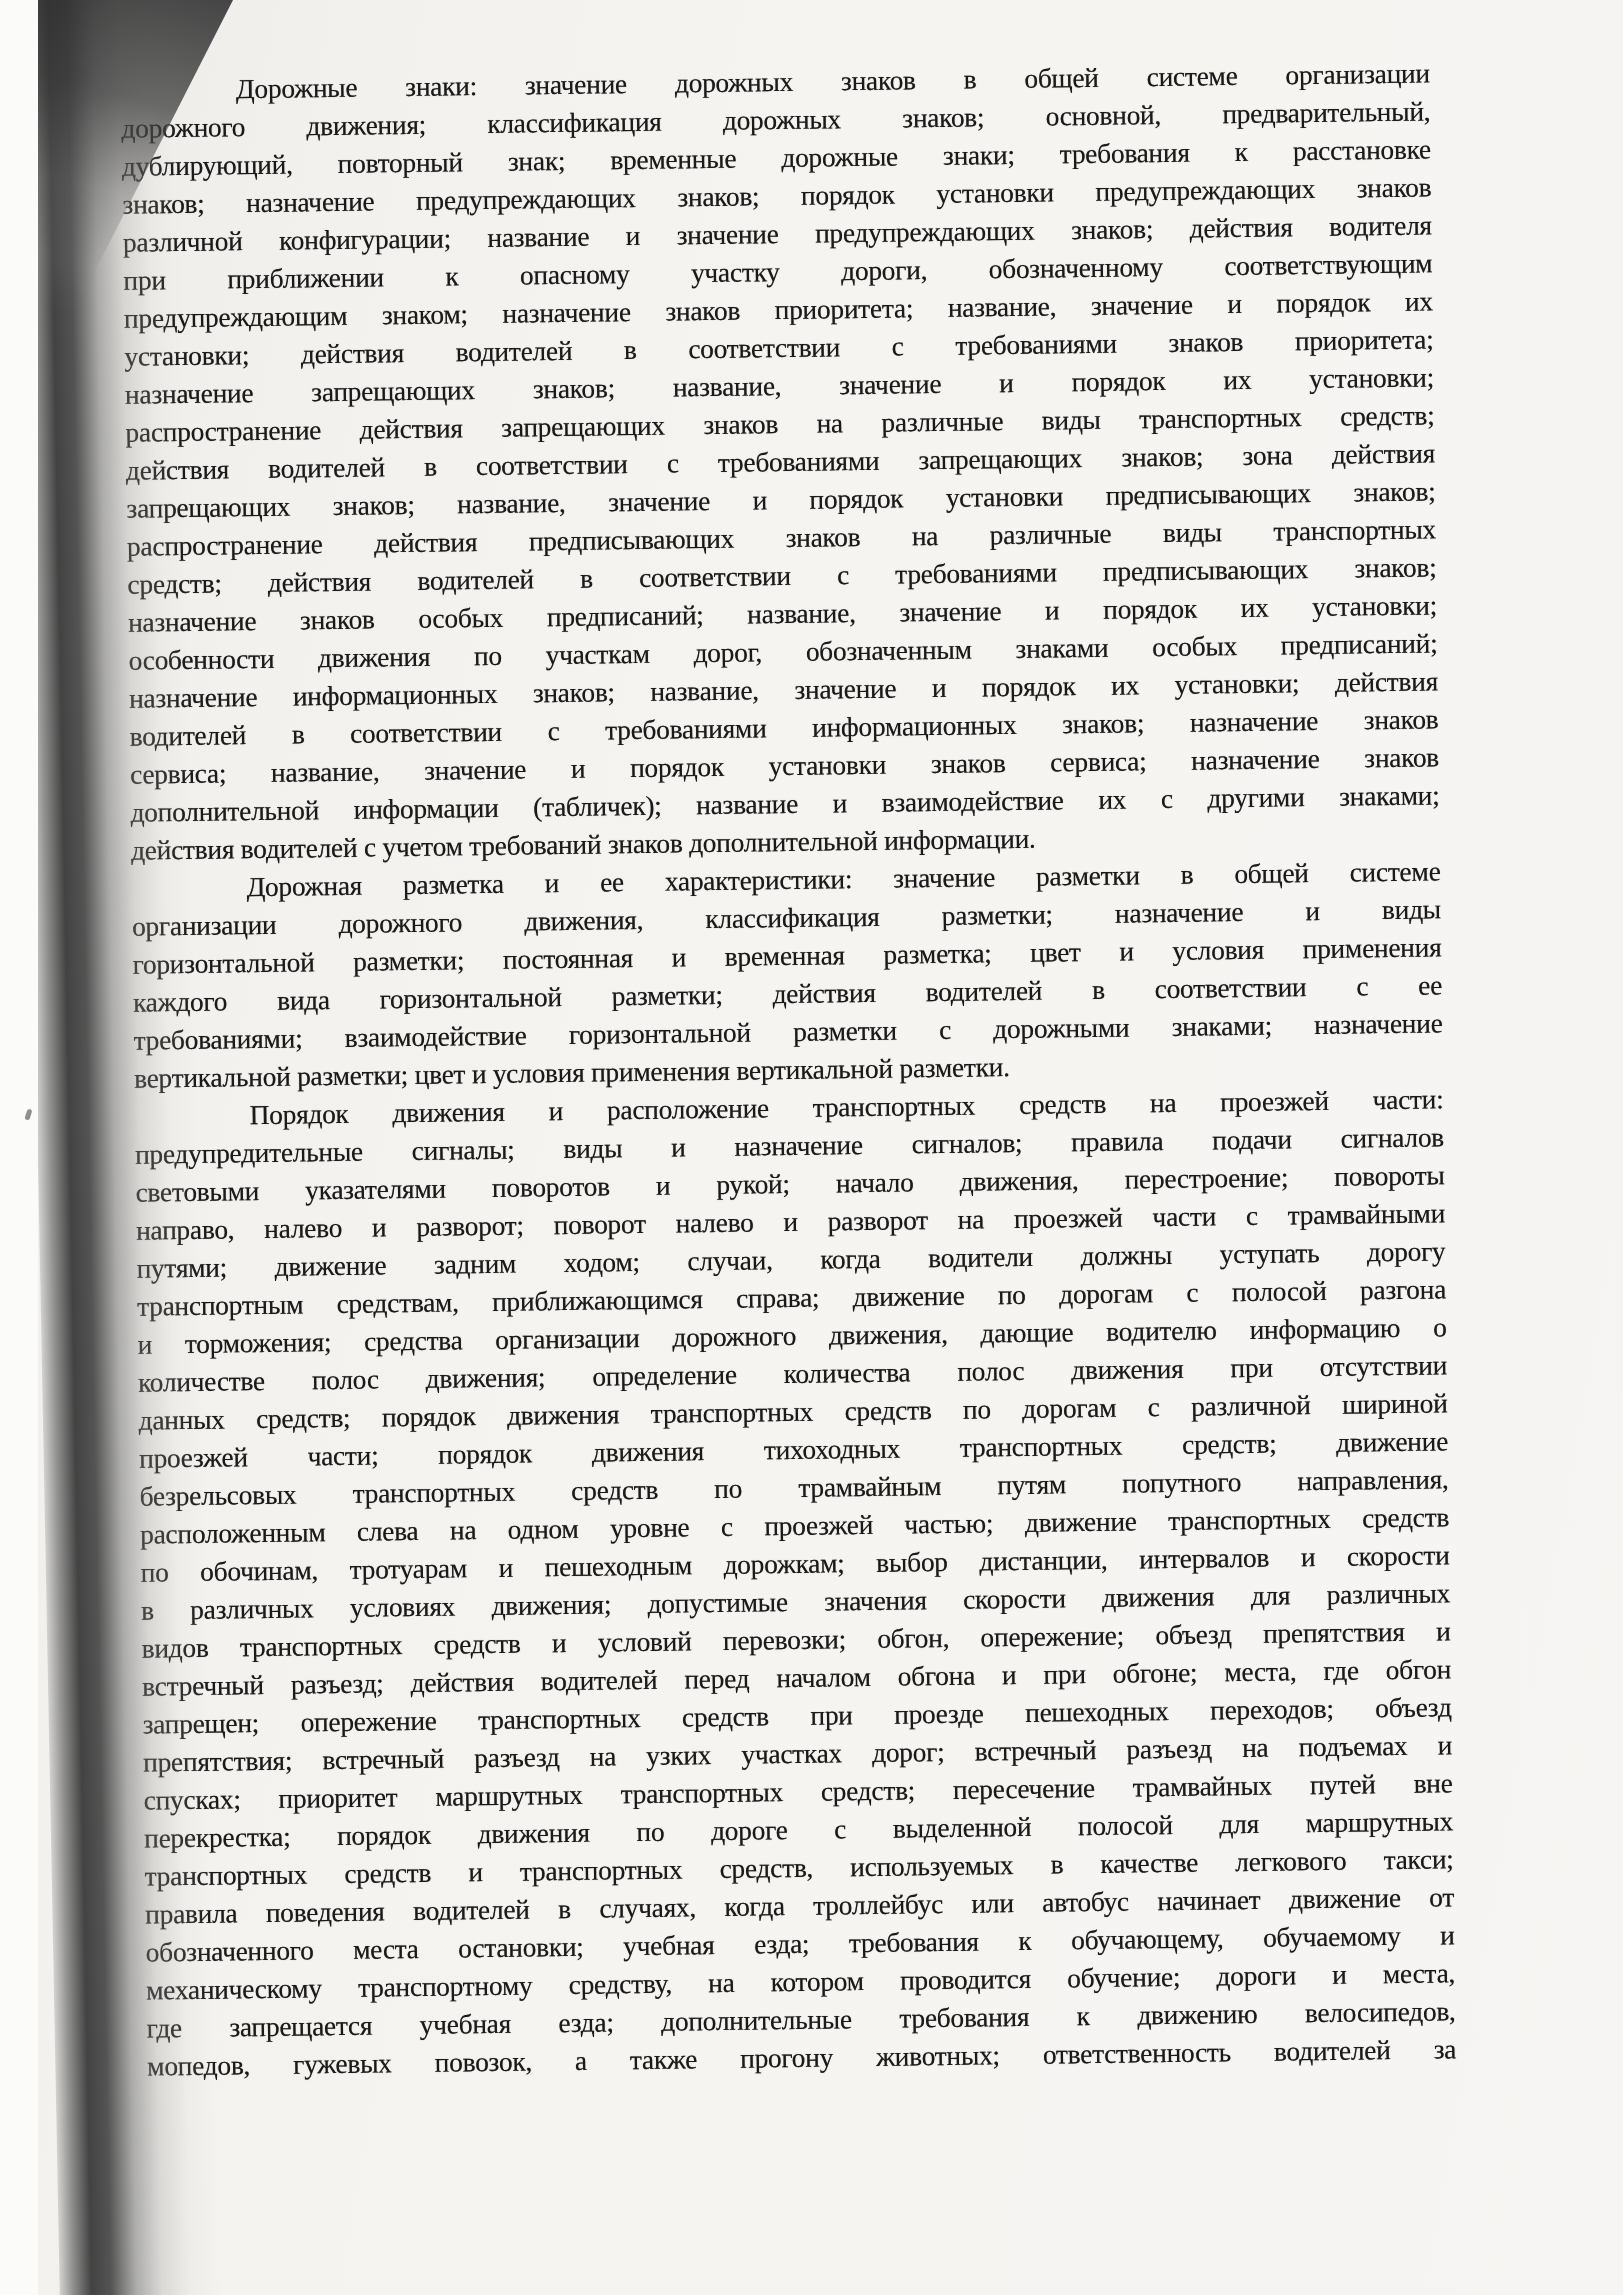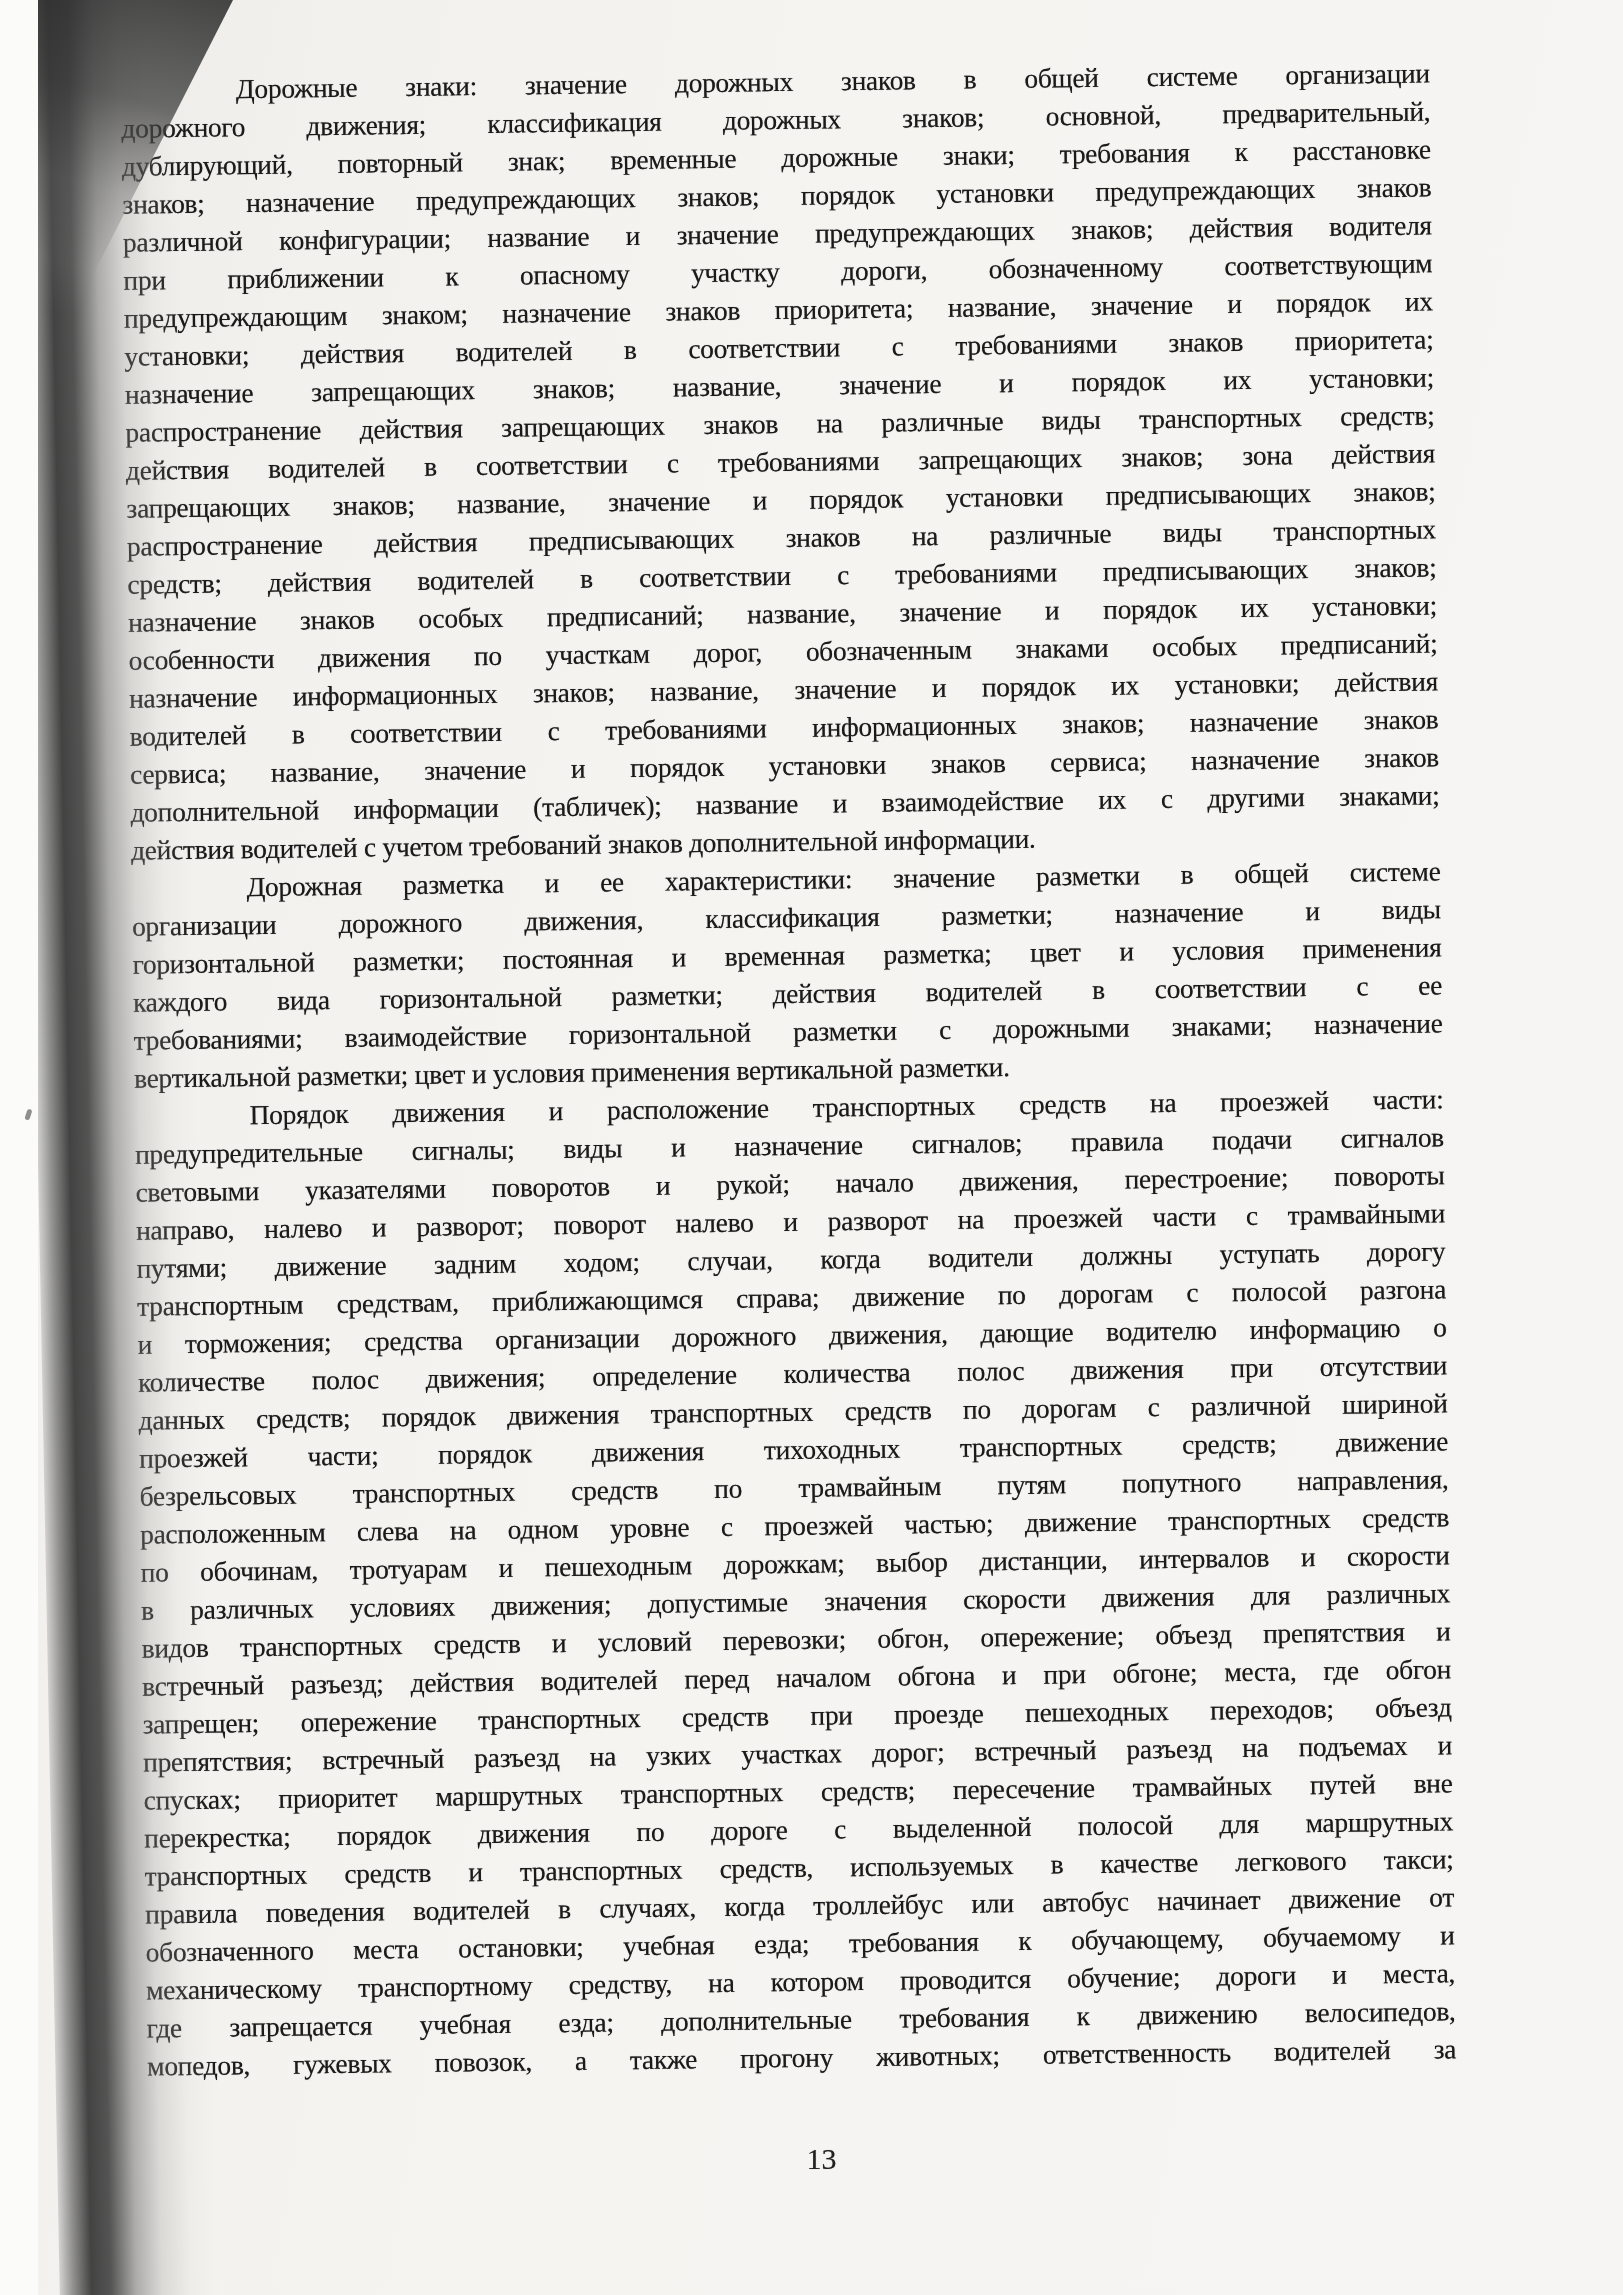--- a/index.html
+++ b/index.html
@@ -145,19 +145,18 @@
         <div class="line">спусках; приоритет маршрутных транспортных средств; пересечение трамвайных путей вне</div>
         <div class="line">перекрестка; порядок движения по дороге с выделенной полосой для маршрутных</div>
         <div class="line">транспортных средств и транспортных средств, используемых в качестве легкового такси;</div>
         <div class="line">правила поведения водителей в случаях, когда троллейбус или автобус начинает движение от</div>
         <div class="line">обозначенного места остановки; учебная езда; требования к обучающему, обучаемому и</div>
         <div class="line">механическому транспортному средству, на котором проводится обучение; дороги и места,</div>
         <div class="line">где запрещается учебная езда; дополнительные требования к движению велосипедов,</div>
         <div class="line">мопедов, гужевых повозок, а также прогону животных; ответственность водителей за</div>
       </div>
     </div>
-  <div class="page-number">13</div>
   <div class="binding-shadow-band"></div>
   <div class="page-corner-wedge"></div>
   <div class="scanner-bed-strip"></div>
   <div class="scan-speck"></div>
 </div>
 
 
 </body></html>

